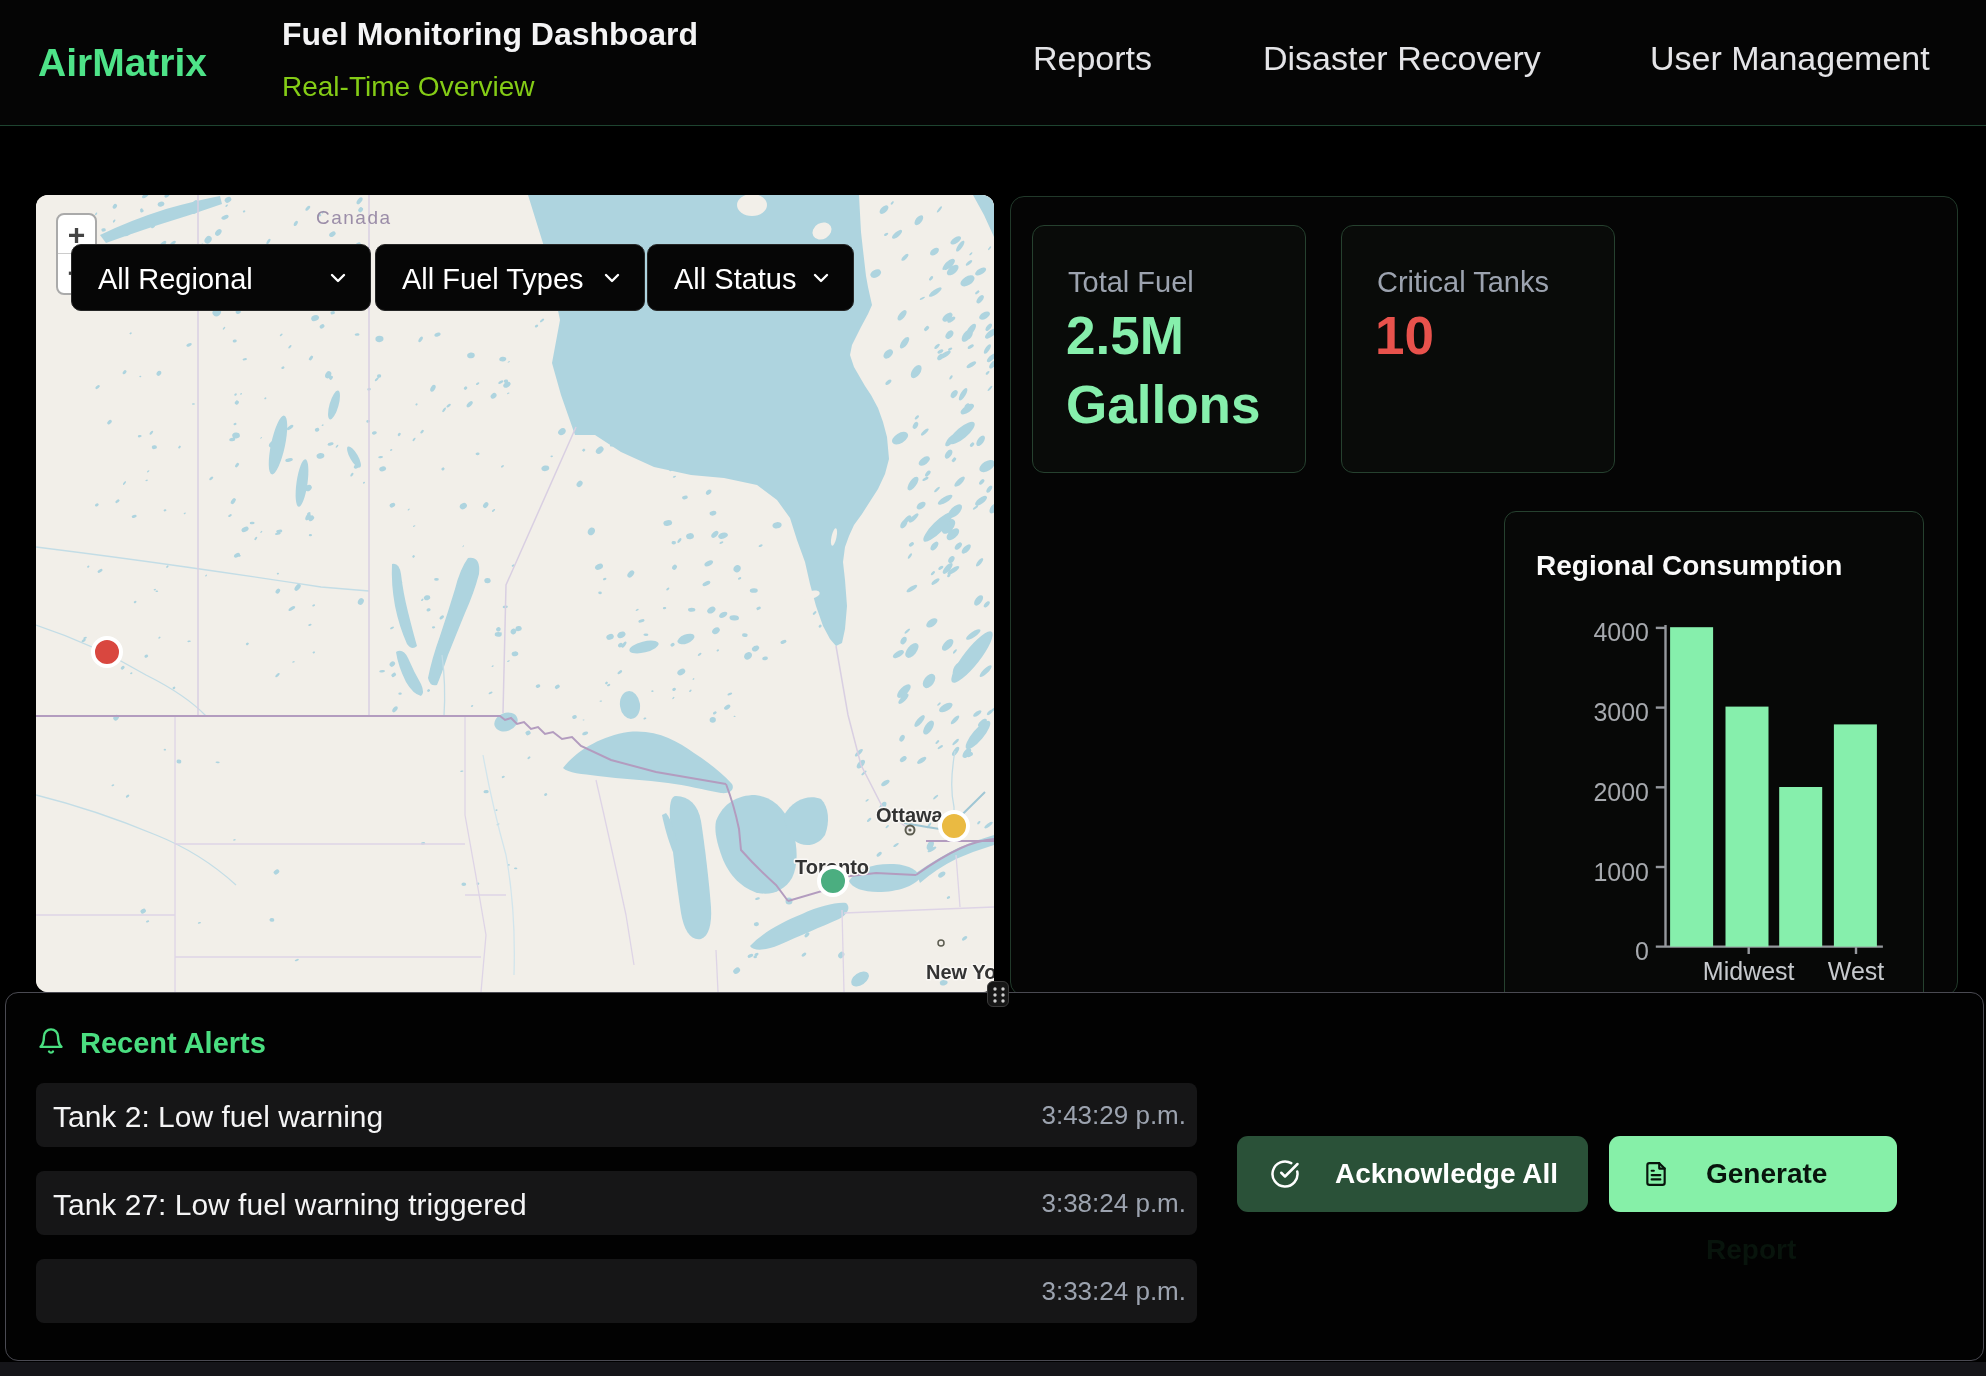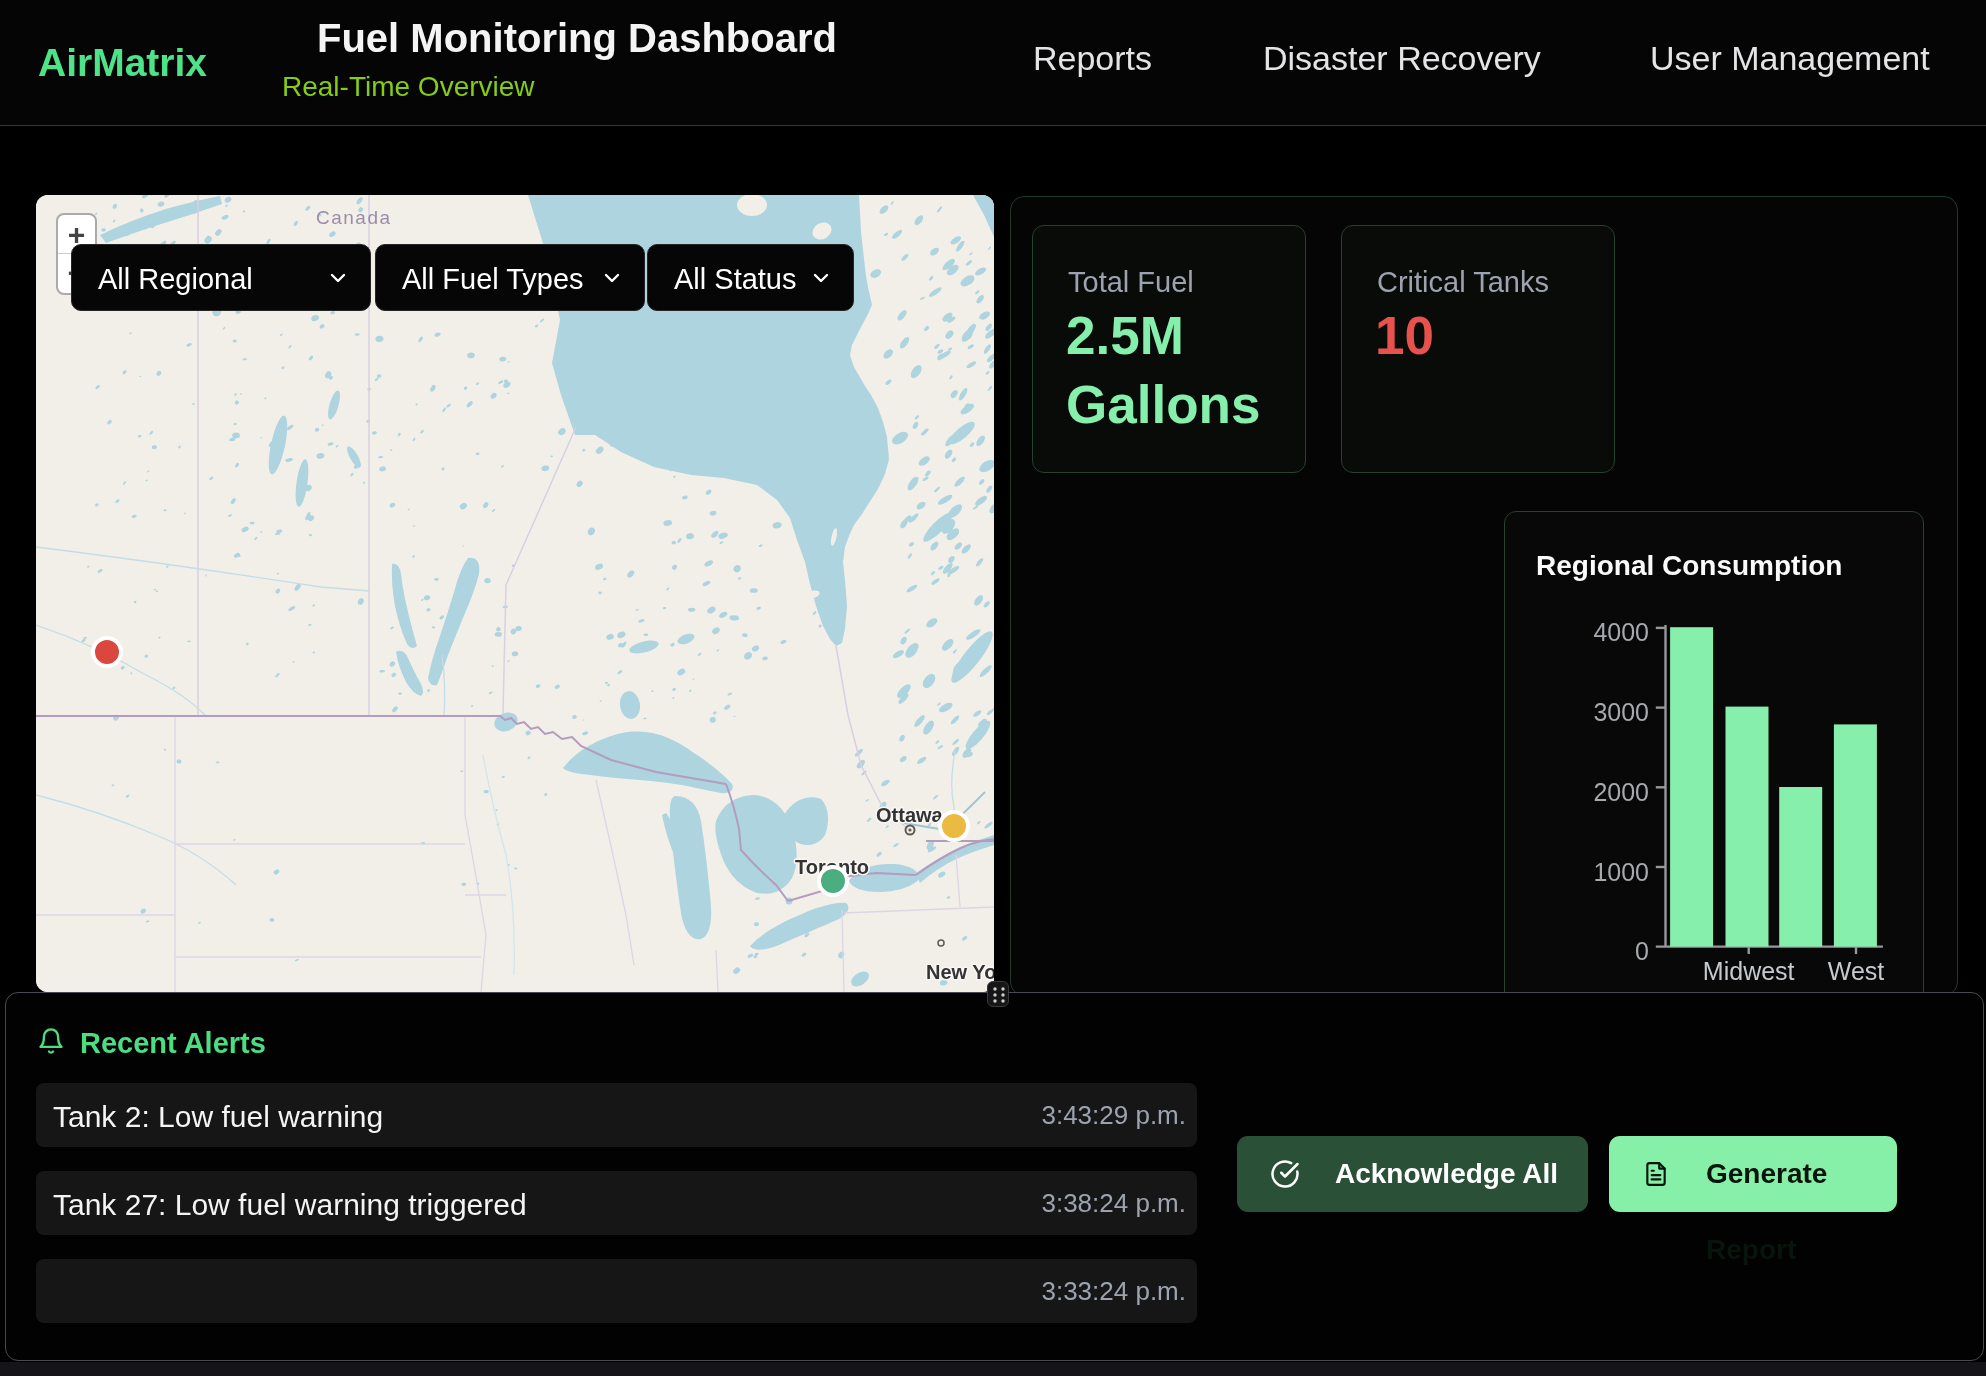--- a/index.html
+++ b/index.html
@@ -2,21 +2,21 @@
 <html><head><meta charset="utf-8"><title>Fuel Monitoring Dashboard</title>
 <style>
 * { margin:0; padding:0; box-sizing:border-box; }
 html,body { width:1986px; height:1376px; background:#000; overflow:hidden;
   font-family:"Liberation Sans", sans-serif; }
 body { position:relative; }
 .abs { position:absolute; }
 .hdr { left:0; top:0; width:1986px; height:126px; background:#050505;
   border-bottom:1px solid #1e4430; }
 .logo { left:38px; top:43px; font-size:39px; font-weight:bold; color:#4ee388; line-height:1; }
-.h1 { left:282px; top:18px; font-size:40px; font-weight:bold; color:#f4f4f5; line-height:1;margin-left:35px; }
+.h1 { left:282px; top:18px; font-size:32px; font-weight:bold; color:#f4f4f5; line-height:1; }
 .h2 { left:282px; top:73px; font-size:28px; color:#84cc16; line-height:1; }
 .nav { top:41px; font-size:34px; color:#e4e4e7; line-height:1; }
 .mapbox { left:36px; top:195px; width:958px; height:797px; border-radius:12px;
   overflow:hidden; background:#f2efe9; }
 .mapbox svg { display:block; }
 .zoomctl { left:56px; top:213px; width:41px; height:82px; background:#fff;
   border:2px solid #aaa; border-radius:8px; }
 .zoomctl .plus { position:absolute; left:0; top:0; width:37px; height:39px;
   color:#444; font-size:30px; font-weight:bold; text-align:center; line-height:39px;
   border-bottom:1px solid #ccc; }

